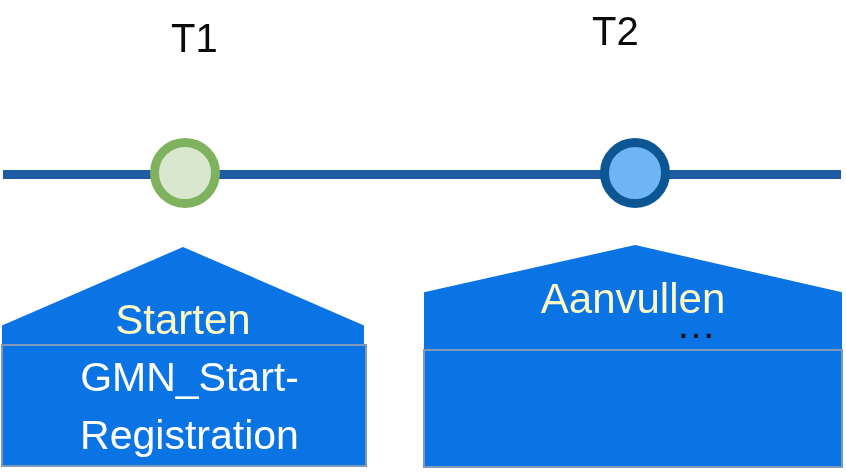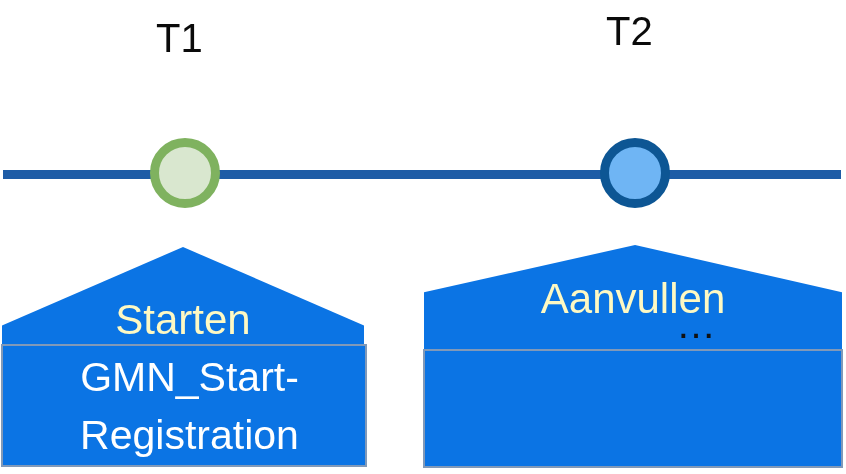--- a/index.html
+++ b/index.html
@@ -10,22 +10,22 @@
     background: #ffffff;
     overflow: hidden;
     font-family: "Liberation Sans", sans-serif;
   }
   .t-label {
     position: absolute;
     font-size: 40px;
     color: #0a0a0a;
     white-space: nowrap;
   }
-  .t-label.t1 { left: 156px; top: 16px; }
-  .t-label.t2 { left: 606px; top: 9px; text-align: center; }
+  .t-label.t1 { left: 171px; top: 16px; }
+  .t-label.t2 { left: 592px; top: 9px; text-align: center; }
   .timeline-line {
     position: absolute;
     left: 3px; top: 170px;
     width: 838px; height: 9px;
     background: #1E5CA6;
   }
   .marker {
     position: absolute;
     top: 138px;
     width: 70px; height: 70px;

